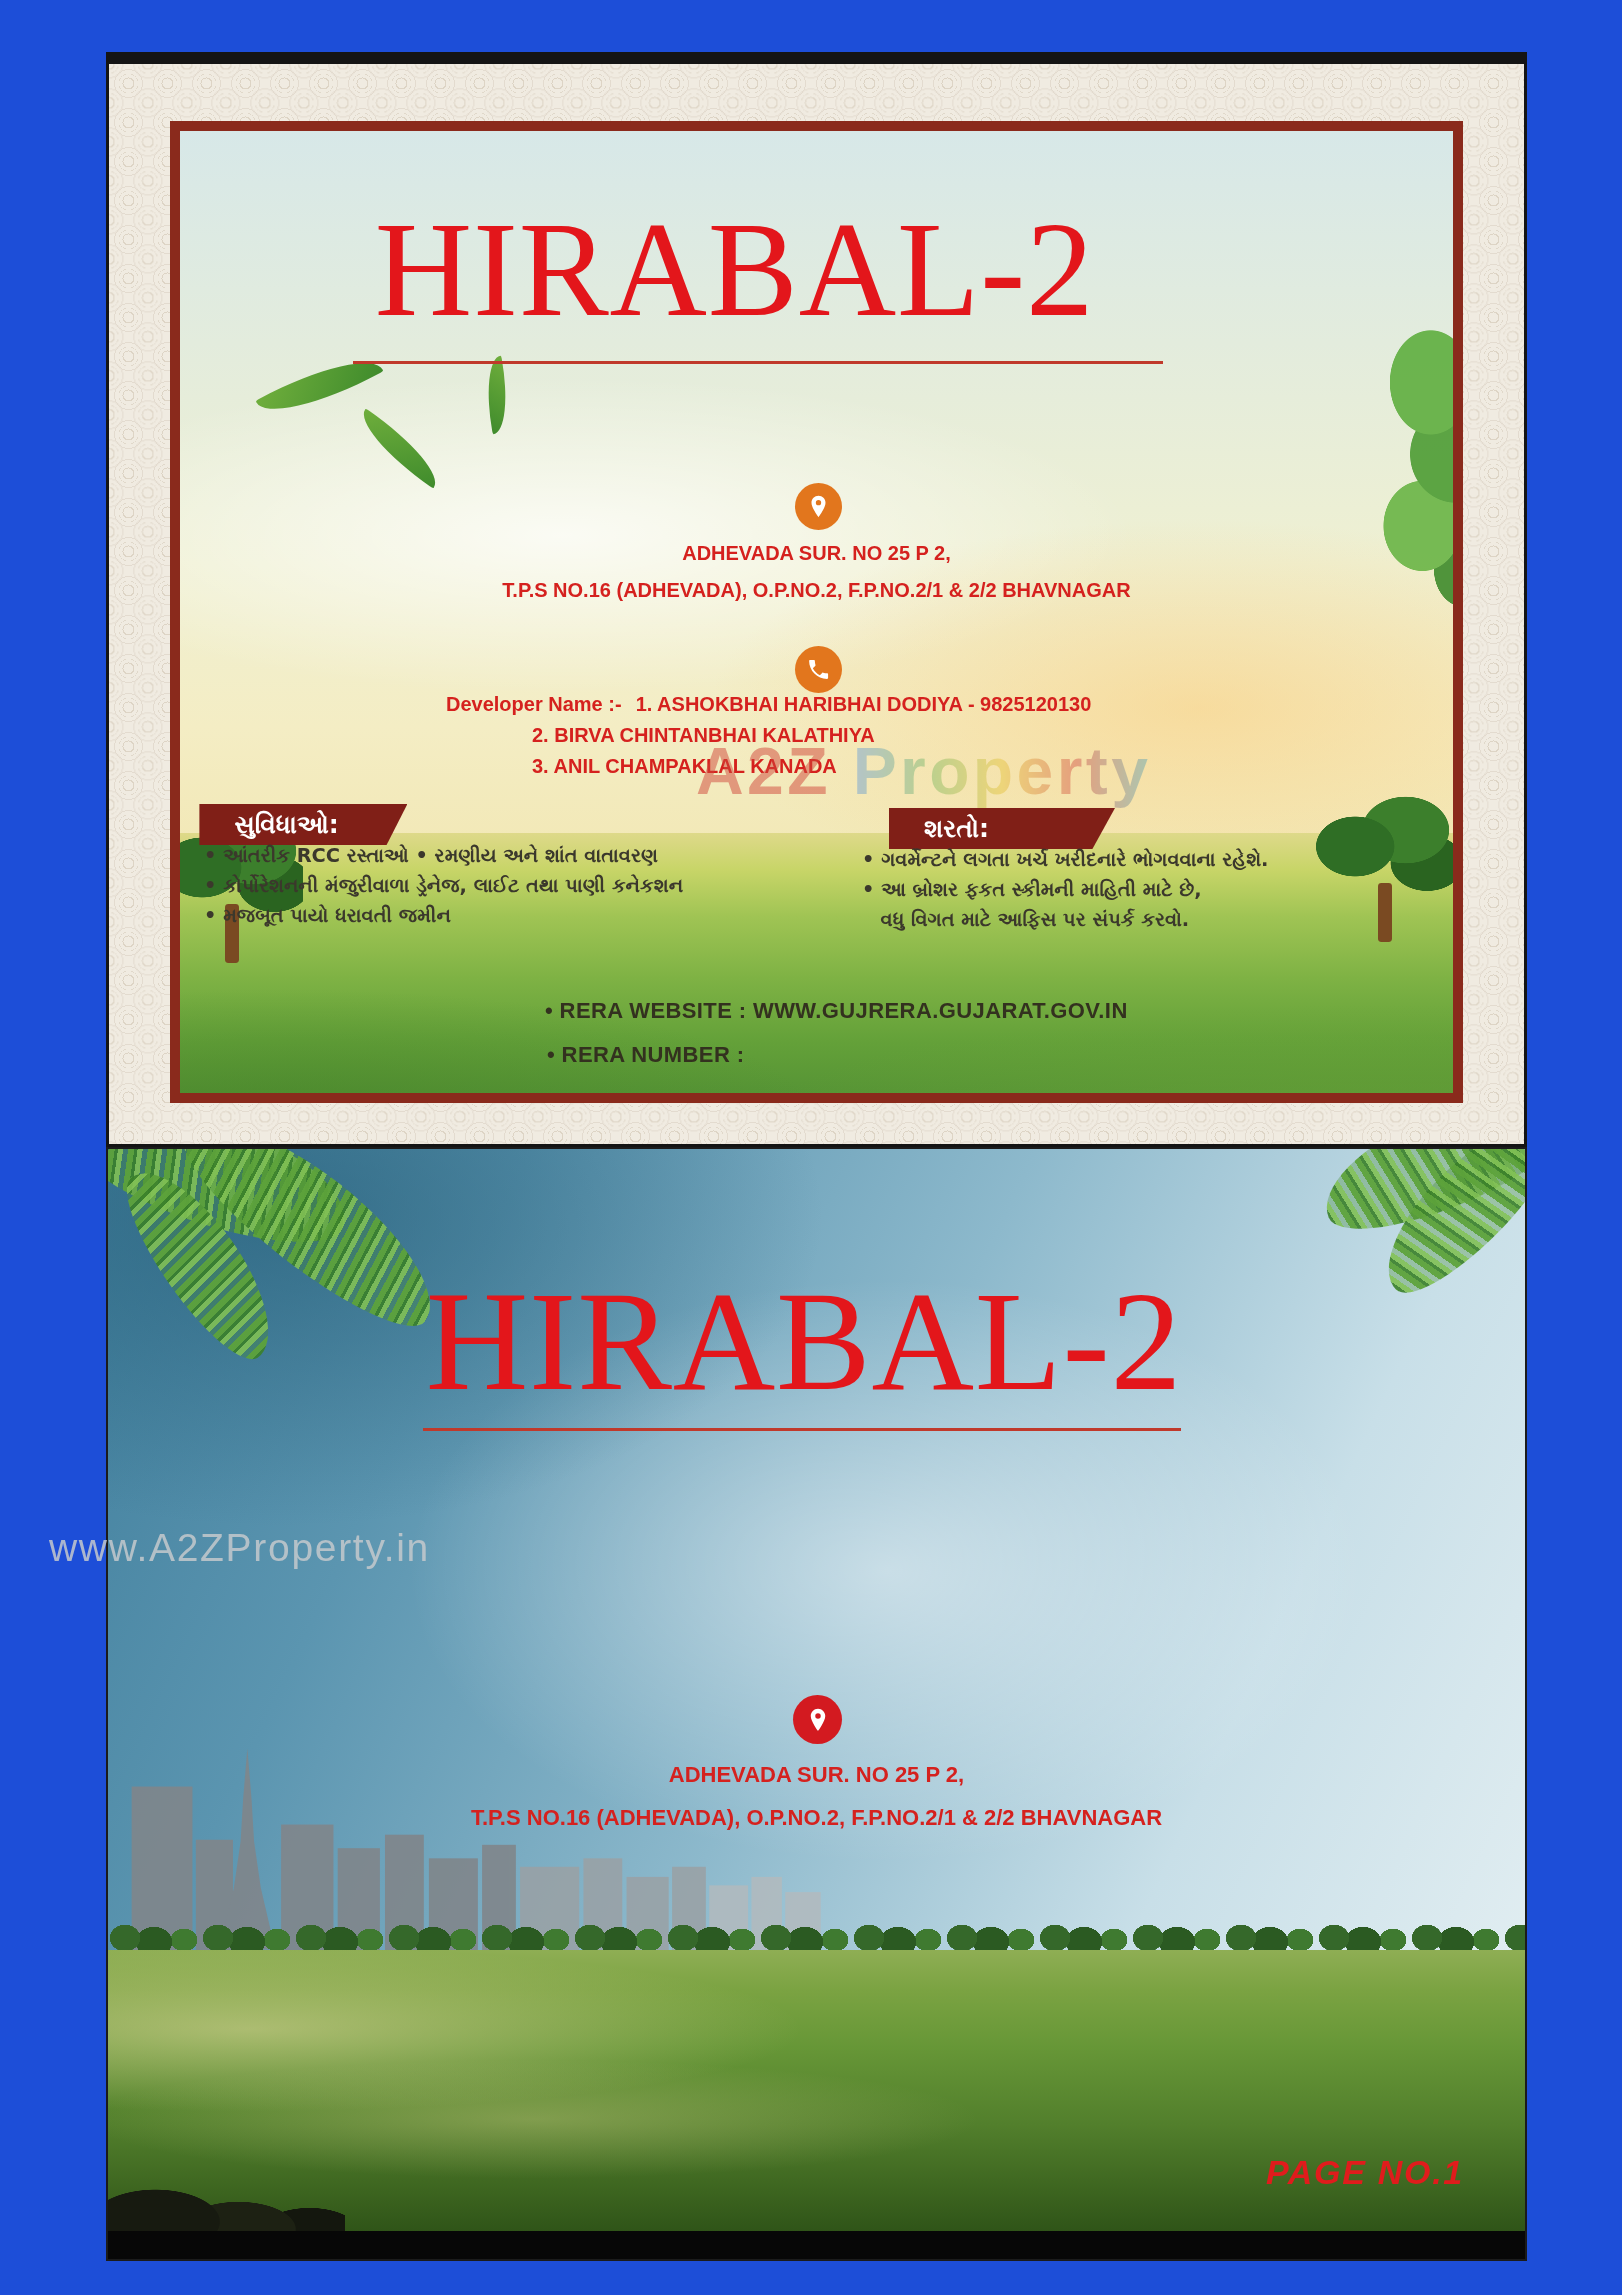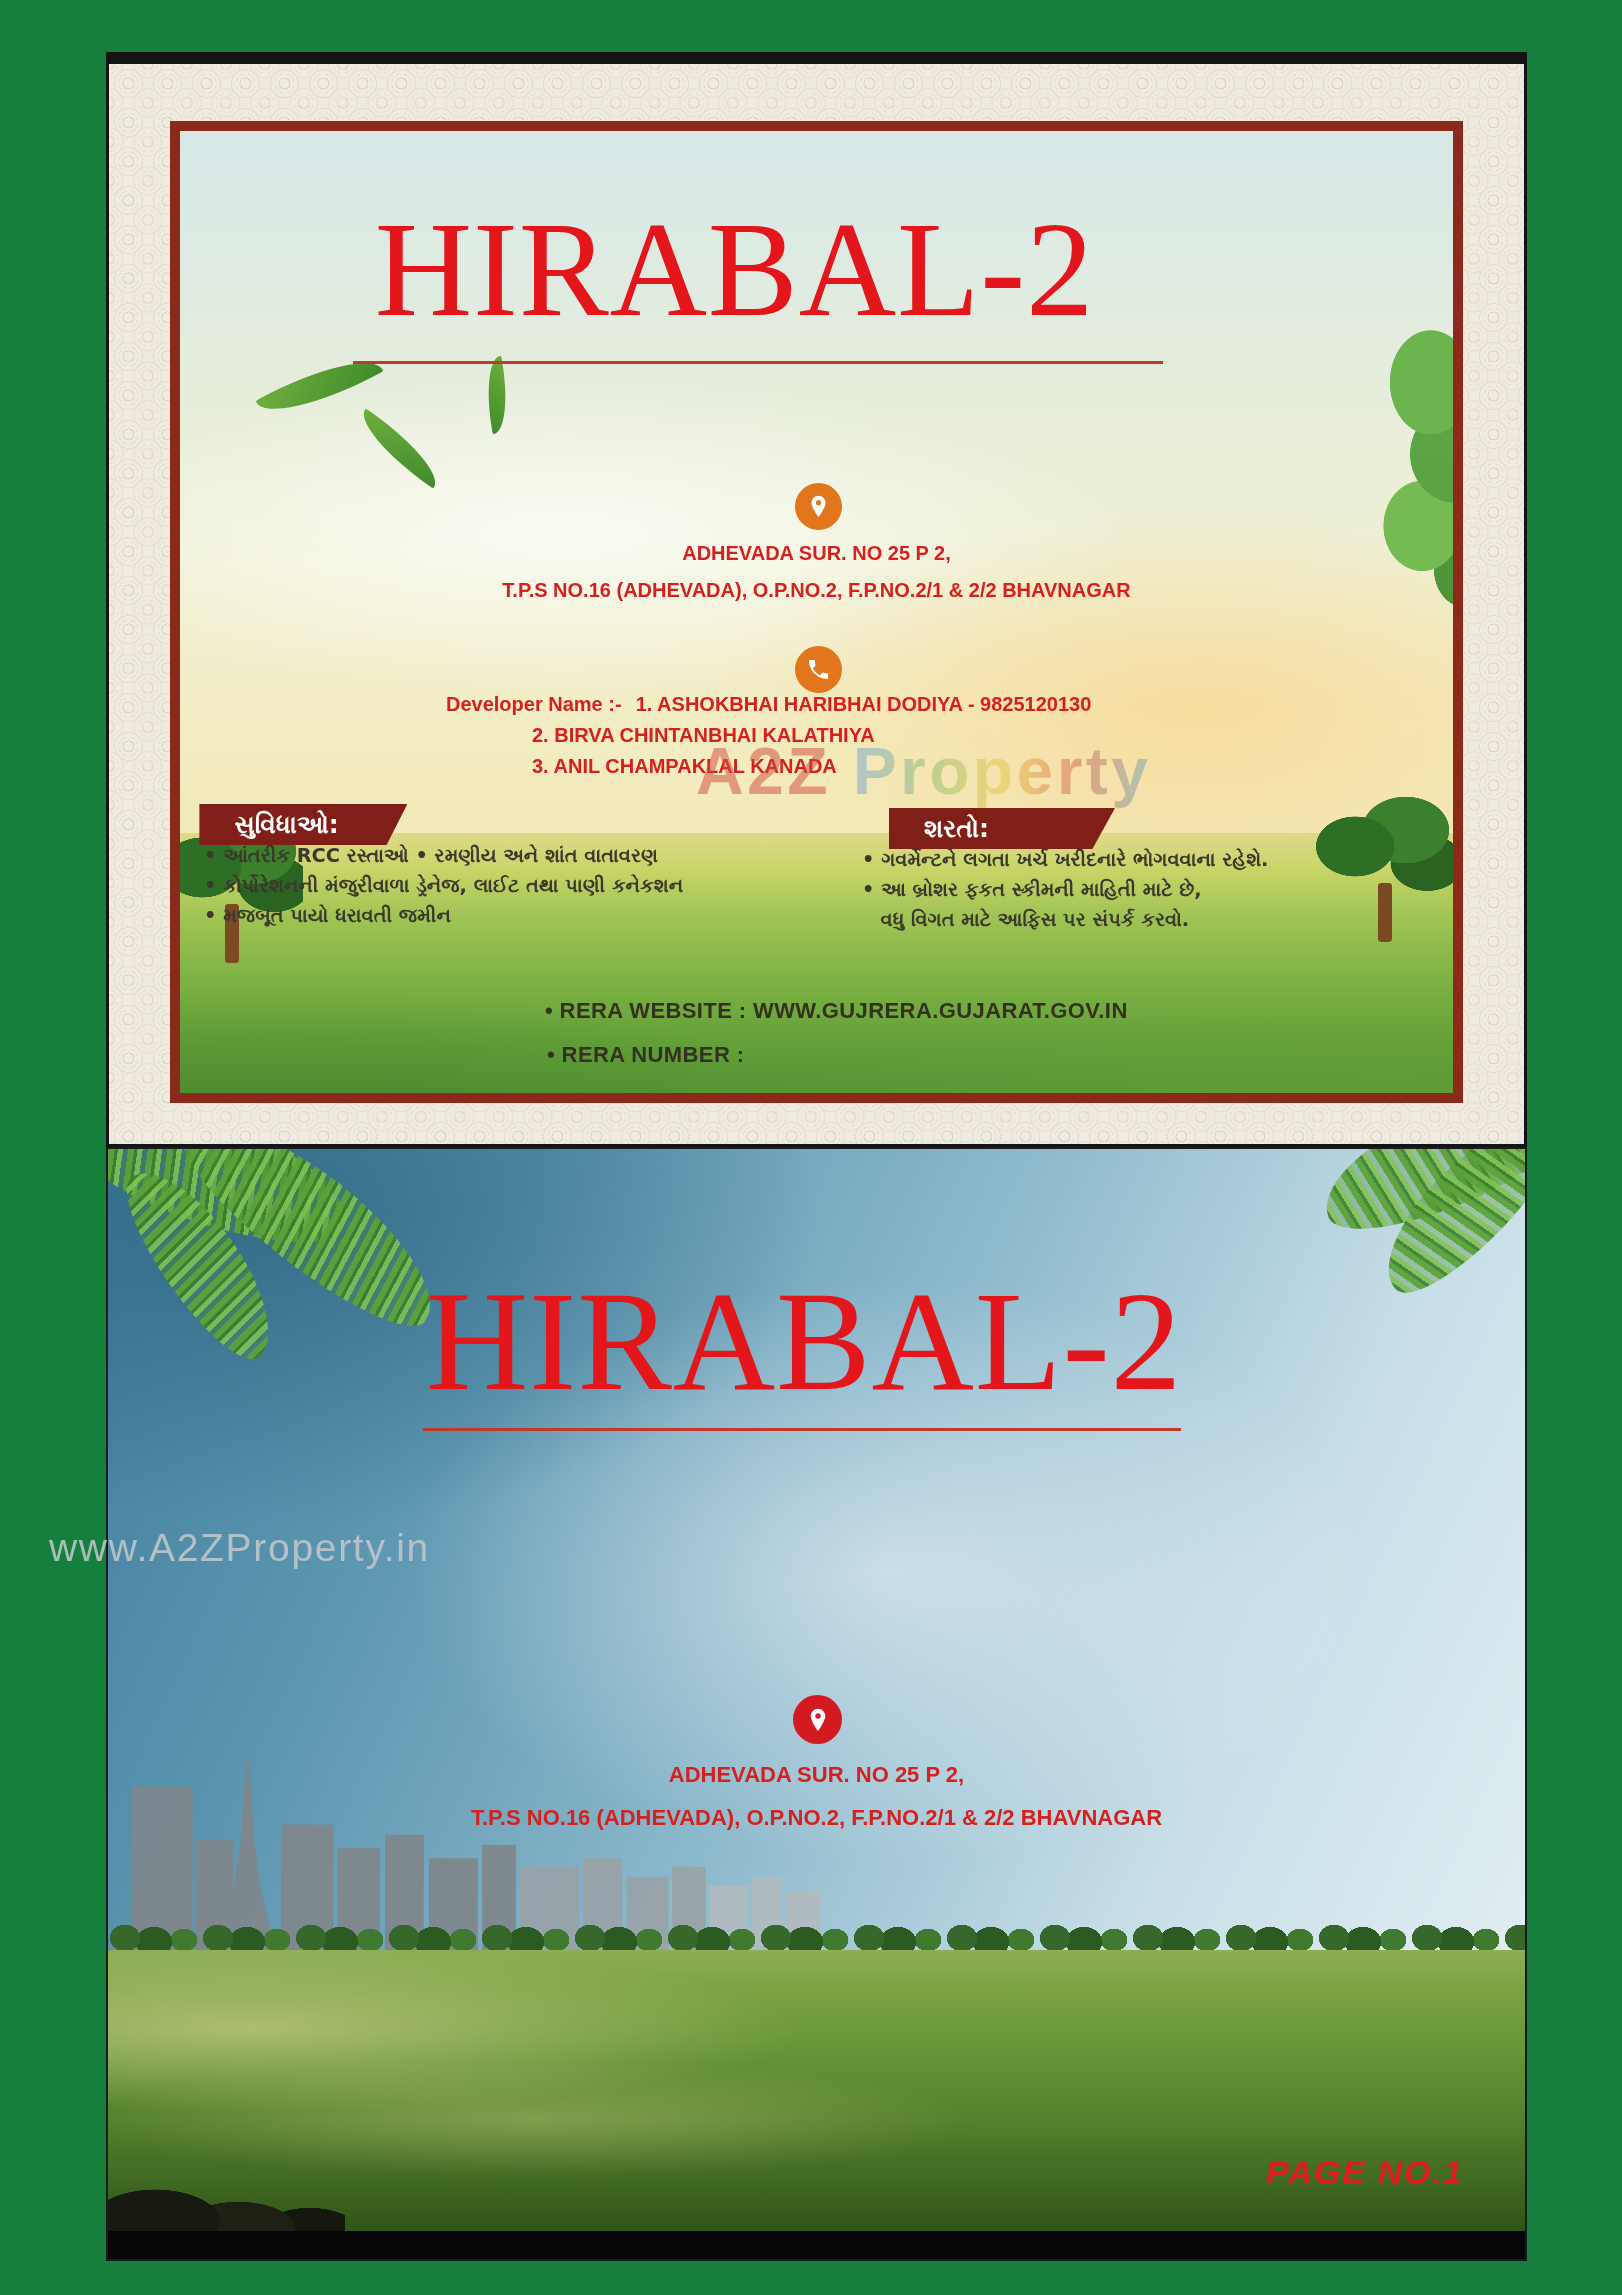--- a/index.html
+++ b/index.html
@@ -1,16 +1,16 @@
 <!DOCTYPE html>
 <html style="font-size:13.5px"><head>
 <meta charset="utf-8">
 <style>
   html,body{margin:0;padding:0;background:#ffffff;}
-  #canvas{position:relative;width:1622px;height:2295px;background:#15803d;overflow:hidden;
+  #canvas{position:relative;width:1622px;height:2295px;background:#1d4ed8;overflow:hidden;
           font-family:"Liberation Sans", sans-serif;}
 
   
   .tf-frame{position:absolute;left:106px;top:52px;width:1421px;height:1095px;
             border-top:12px solid #141414;border-left:3.4px solid #141414;border-right:3.4px solid #141414;
             border-bottom:3.4px solid #141414;box-sizing:border-box;
             background-color:#f0ebe1;
             background-image:
               radial-gradient(circle, transparent 0 5px, #ddd4c5 5px 6px, transparent 6px 9.3px,
                               #e0d8ca 9.3px 10px, transparent 10px 13.5px, #e3dbcf 13.5px 14.4px, transparent 14.4px),

